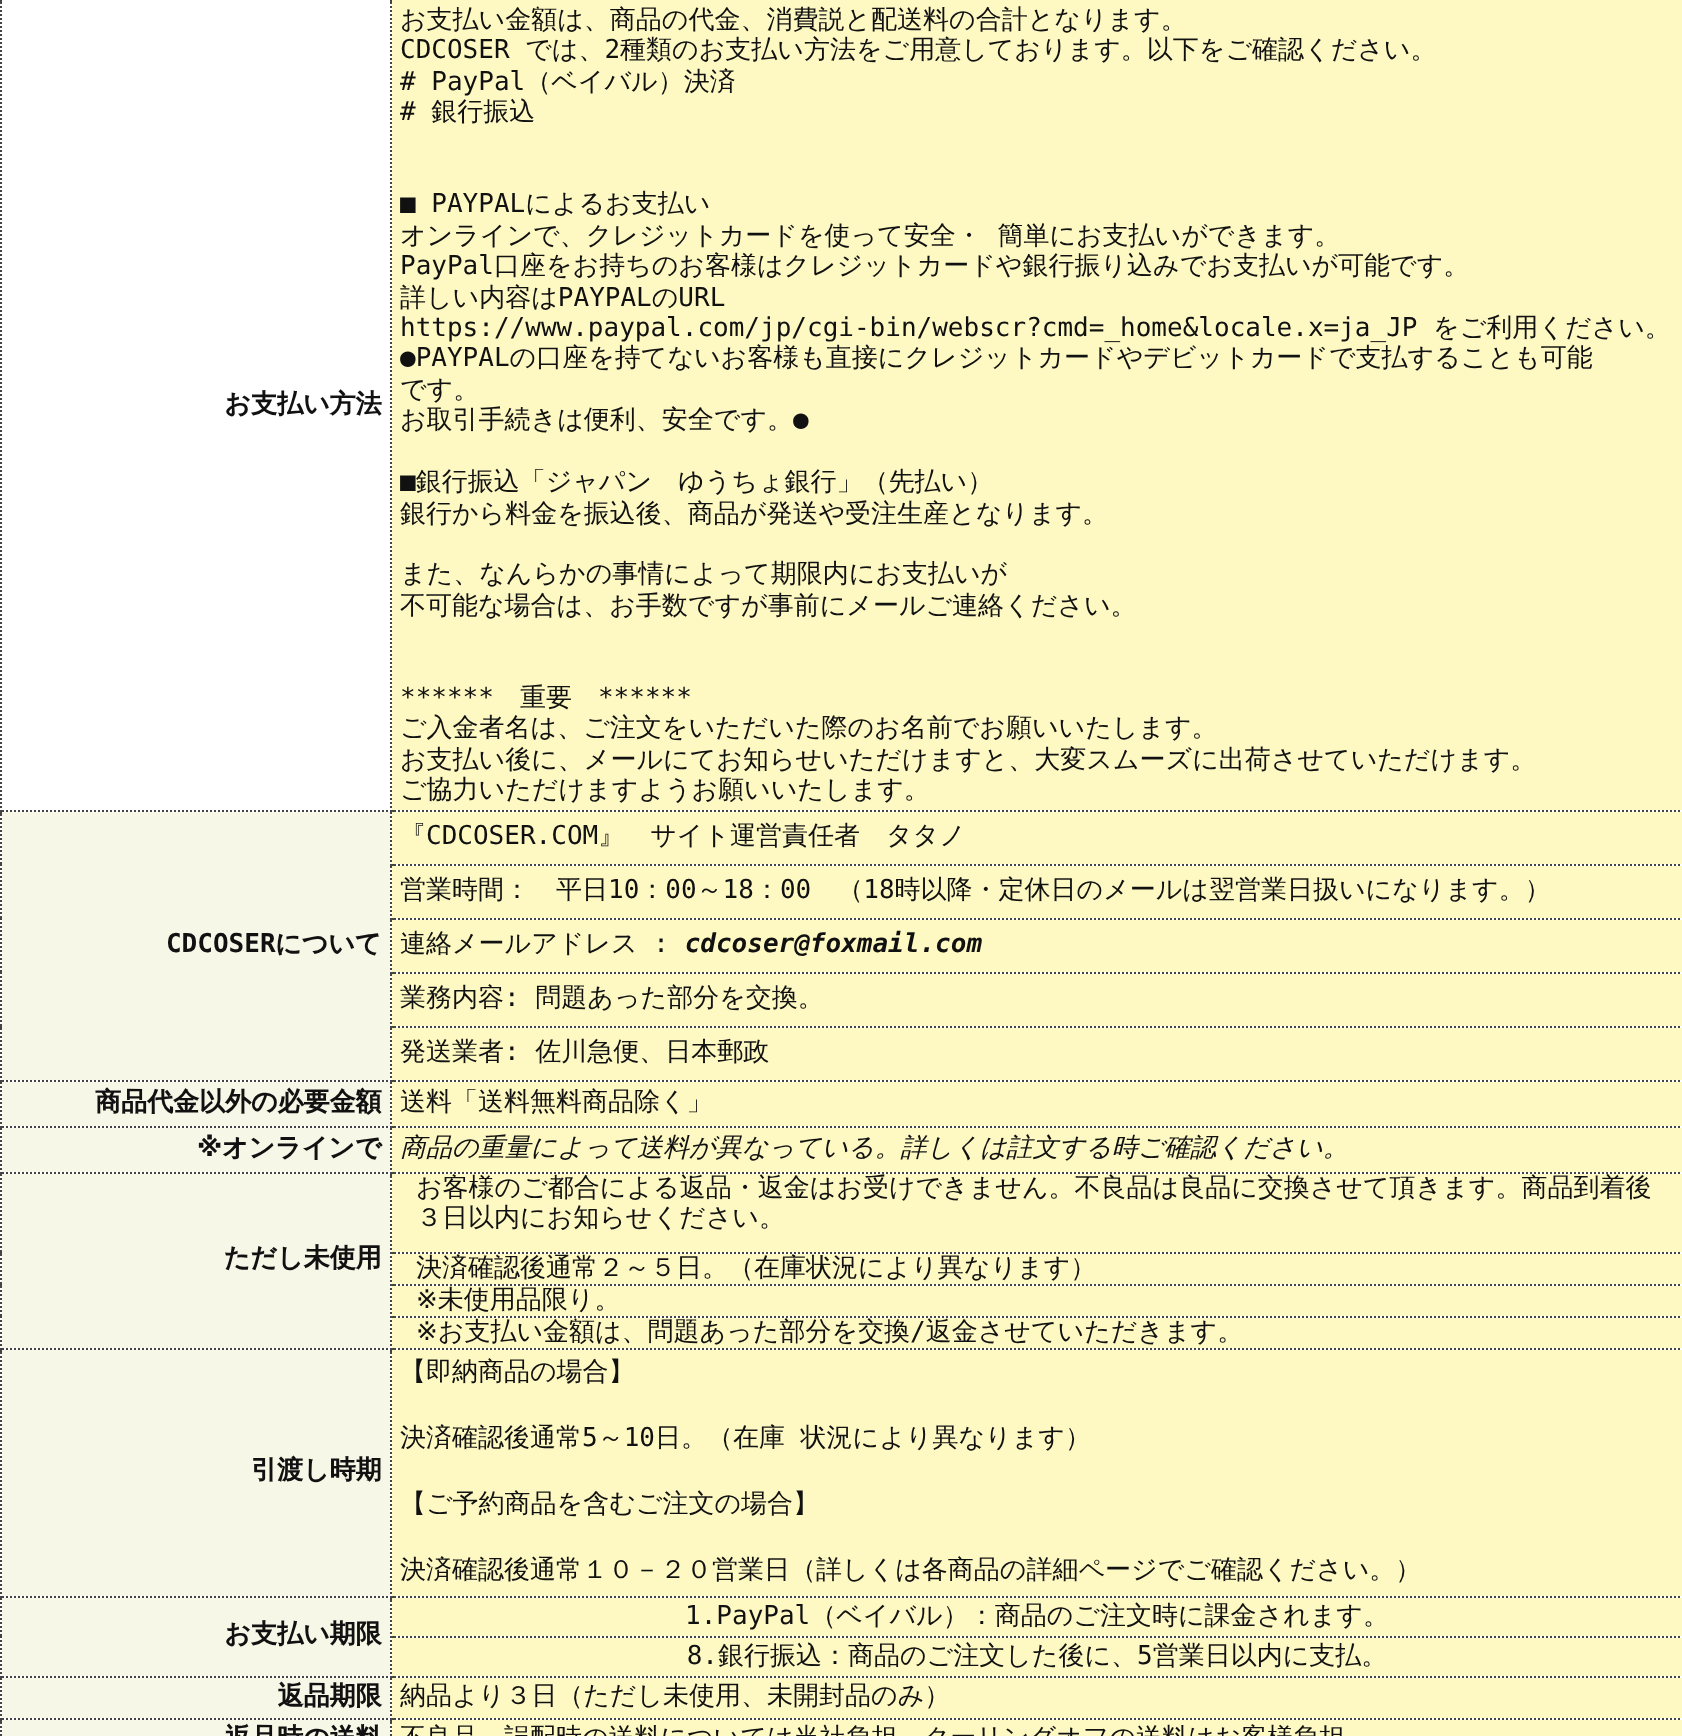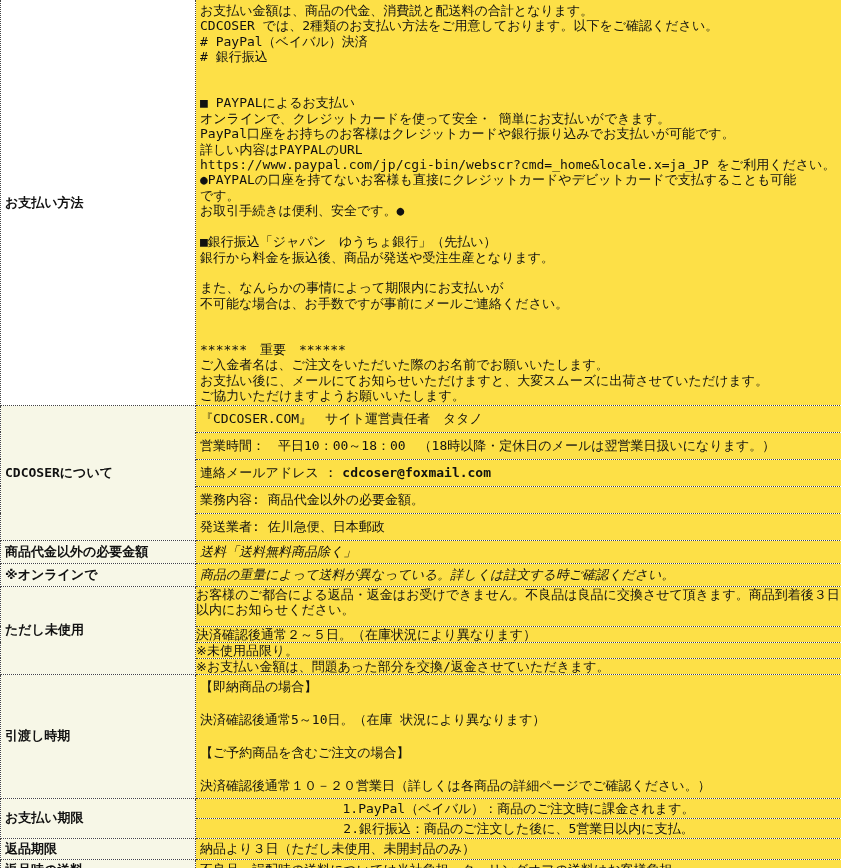--- a/index.html
+++ b/index.html
@@ -23,39 +23,39 @@
   th, td {
     border: 1px dotted #444444;
     font-size: 13px;
     line-height: 15.4px;
     vertical-align: middle;
     overflow: hidden;
   }
   tr.row-payment th, tr.row-payment td { border-top: none; }
   th {
     font-weight: bold;
-    text-align: left;
+    text-align: right;
     background: #f7f7e7;
     padding: 2px 4px;
   }
   tr.row-payment th { background: #ffffff; }
-  td { background: #fde047; padding: 1px 4px; }
+  td { background: #fef9c3; padding: 1px 4px; }
   .pre { white-space: pre-wrap; word-break: break-all; }
   td.cell-payment { vertical-align: top; padding-top: 3px; }
   td.sub-about { height: 24px; }
-  td.cell-extra { height: 20px; font-style: italic; }
+  td.cell-extra { height: 20px; }
   td.cell-shipnote { height: 20px; font-style: italic; }
-  td.sub-defect { line-height: 15px; padding: 0 0; vertical-align: top; }
+  td.sub-defect { line-height: 15px; padding: 0 12px; vertical-align: top; }
   td.sub-defect.first { height: 39px; }
   td.sub-defect.tight { height: 14px; margin-left: 48px; }
   td.cell-delivery { vertical-align: top; padding-top: 4px; height: 118px; line-height: 16.5px; }
   td.sub-deadline { height: 17px; line-height: 15px; text-align: center; }
   td.cell-return-period { height: 18px; }
   td.cell-return-ship { height: 18px; }
-  .b { font-weight: bold; }
+  .b { font-weight: bold; font-style: italic; }
 </style>
 </head>
 <body>
 
 <div class="page">
   <table class="info-table">
     <colgroup>
         <col class="col-h">
         <col class="col-c">
       </colgroup>
@@ -99,21 +99,21 @@
       </tr>
       <tr>
         <td class="sub-about">営業時間：　平日10：00～18：00　（18時以降・定休日のメールは翌営業日扱いになります。）</td>
       </tr>
       <tr>
         <td class="sub-about">
           <span>連絡メールアドレス : </span><span class="b">cdcoser@foxmail.com</span>
         </td>
       </tr>
       <tr>
-        <td class="sub-about">業務内容: 商品代金以外の必要金額。</td>
+        <td class="sub-about">業務内容: 問題あった部分を交換。</td>
       </tr>
       <tr>
         <td class="sub-about">発送業者: 佐川急便、日本郵政</td>
       </tr>
 
       <tr>
         <th>商品代金以外の必要金額</th>
         <td class="cell-extra">送料「送料無料商品除く」</td>
       </tr>
 
@@ -147,21 +147,21 @@
 
 決済確認後通常１０－２０営業日（詳しくは各商品の詳細ページでご確認ください。）</div>
         </td>
       </tr>
 
       <tr>
         <th rowspan="2">お支払い期限</th>
         <td class="sub-deadline">1.PayPal（ベイバル）：商品のご注文時に課金されます。</td>
       </tr>
       <tr>
-        <td class="sub-deadline">2.銀行振込：商品のご注文した後に、5営業日以内に支払。</td>
+        <td class="sub-deadline">8.銀行振込：商品のご注文した後に、5営業日以内に支払。</td>
       </tr>
 
       <tr>
         <th>返品期限</th>
         <td class="cell-return-period">納品より３日（ただし未使用、未開封品のみ）</td>
       </tr>
 
       <tr>
         <th>返品時の送料</th>
         <td class="cell-return-ship">不良品、誤配時の送料については当社負担。クーリングオフの送料はお客様負担。</td>

